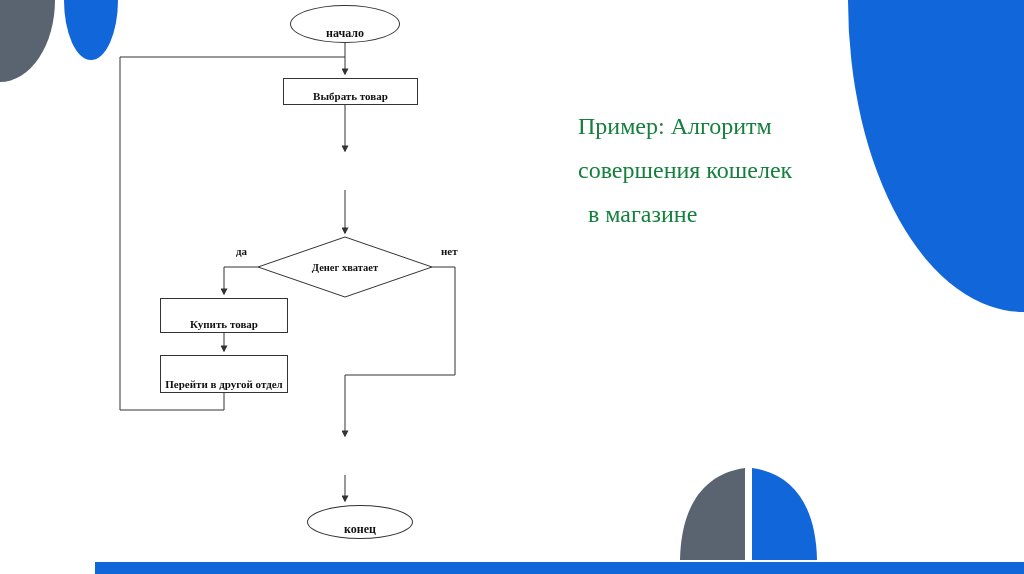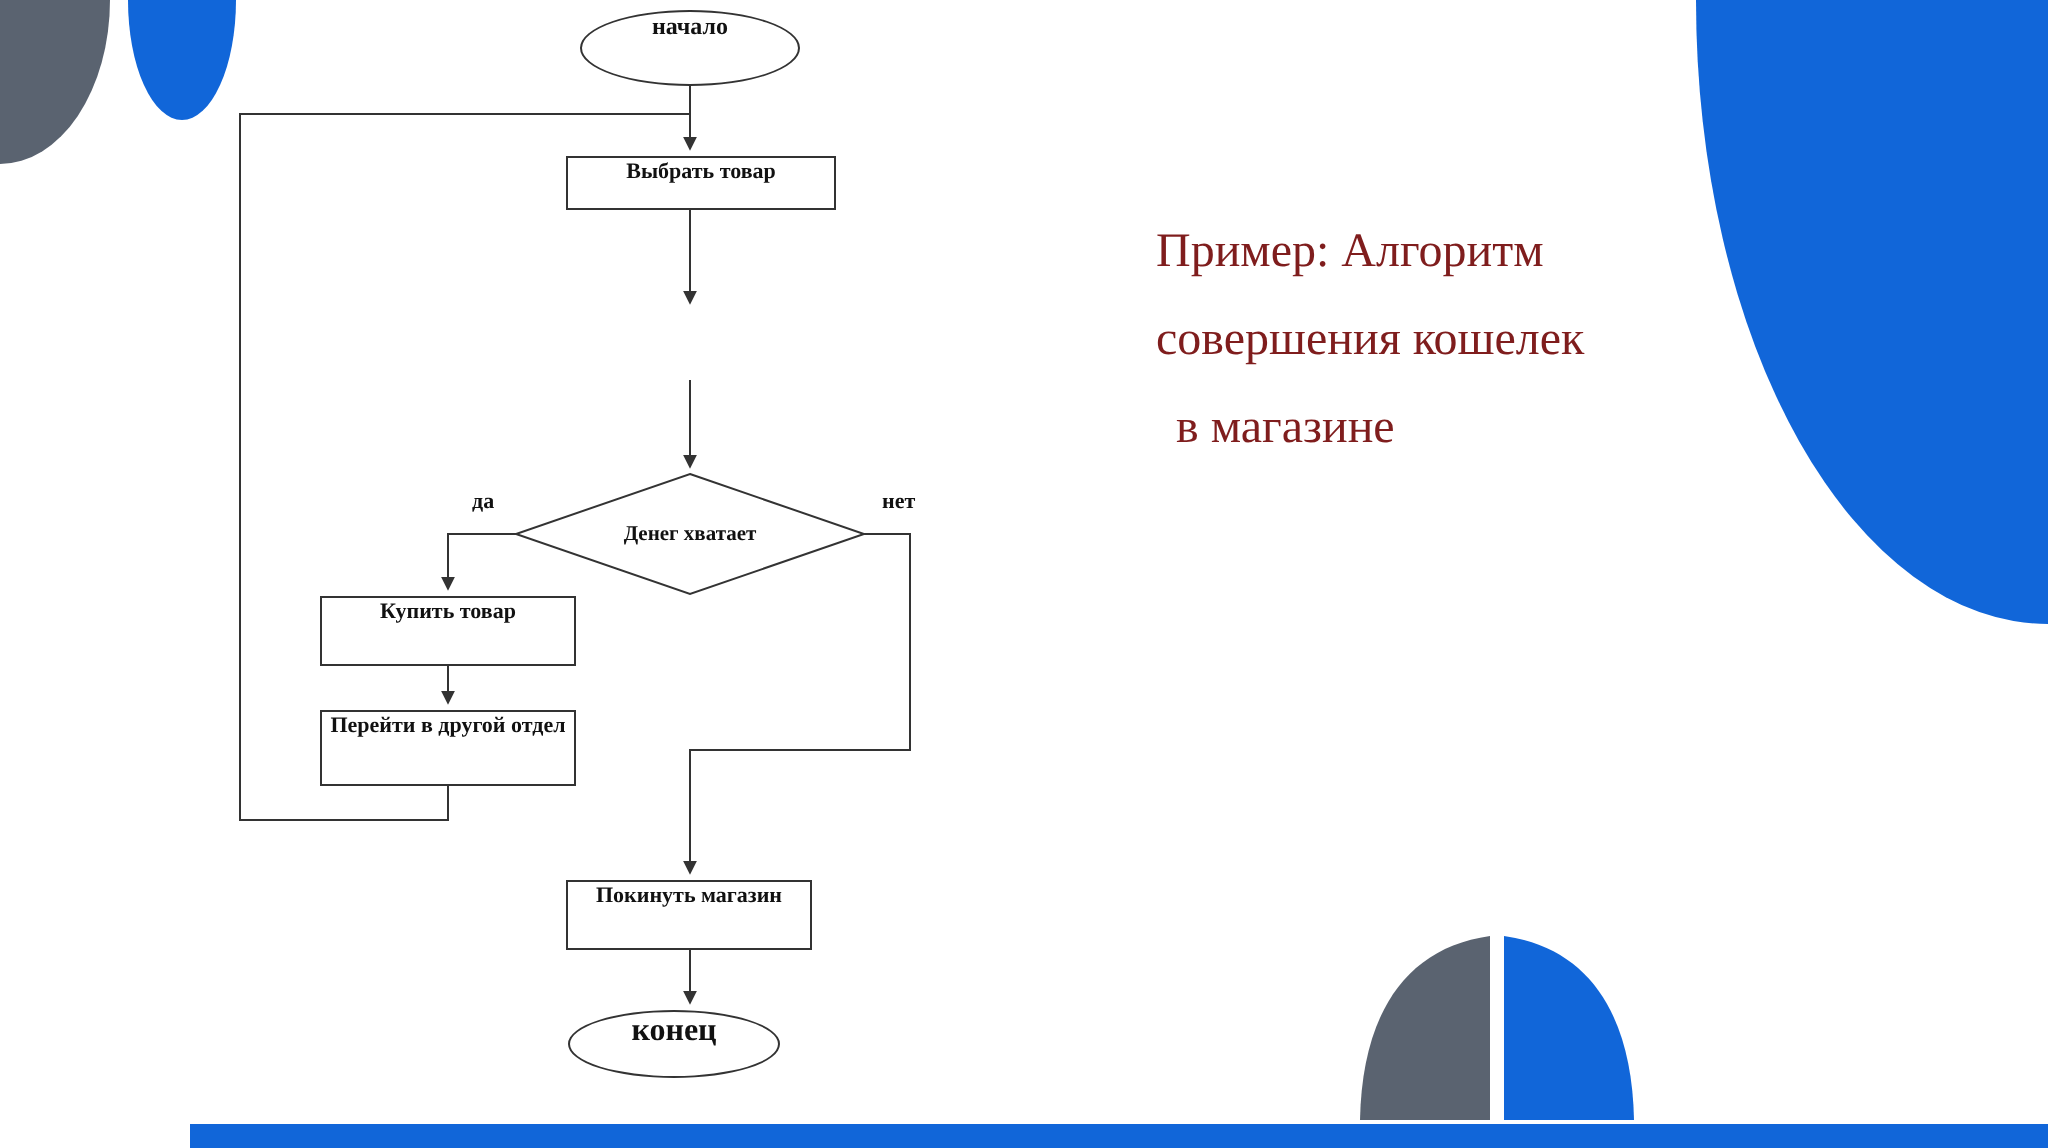--- a/index.html
+++ b/index.html
@@ -15,39 +15,39 @@
     position: absolute;
     left: 0; top: 0;
     width: 1024px; height: 574px;
   }
   .node {
     position: absolute;
     box-sizing: border-box;
     border: 1px solid #333;
     background: #fff;
     display: flex;
-    align-items: flex-start;
+    align-items: flex-end;
     justify-content: center;
     text-align: center;
     font-family: "Liberation Serif", serif;
     font-weight: bold;
     font-size: 11px;
     color: #111;
     line-height: 1.15;
     padding: 1px 2px;
     z-index: 2;
   }
   .terminal { border-radius: 50%; }
   .node-start { left: 290px; top: 5px;   width: 110px; height: 38px; font-size: 12px; }
   .node-select{ left: 283px; top: 78px;  width: 135px; height: 27px; }
   .node-wallet{ left: 283px; top: 155px; width: 123px; height: 35px; }
   .node-buy   { left: 160px; top: 298px; width: 128px; height: 35px; }
   .node-dept  { left: 160px; top: 355px; width: 128px; height: 38px; }
   .node-leave { left: 283px; top: 440px; width: 123px; height: 35px; }
-  .node-end   { left: 284px; top: 505px; width: 106px; height: 34px; font-size: 16px; }
+  .node-end   { left: 307px; top: 505px; width: 106px; height: 34px; font-size: 12px; }
   .decision-text {
     position: absolute;
     left: 270px; top: 259px; width: 150px; height: 16px;
     display: flex; align-items: center; justify-content: center;
     font-family: "Liberation Serif", serif;
     font-weight: bold; font-size: 10.5px; color: #111;
     z-index: 2;
   }
   .branch-label {
     position: absolute;
@@ -55,21 +55,21 @@
     font-weight: bold; font-size: 11px; color: #111;
     z-index: 2;
   }
   .label-yes { left: 236px; top: 245px; }
   .label-no  { left: 441px; top: 245px; font-family: Liberation Serif, serif; }
   .slide-title {
     position: absolute;
     left: 578px; top: 104px;
     font-family: "Liberation Serif", serif;
     font-size: 24px;
-    color: #7f1d1d;
+    color: #15803d;
     line-height: 44px;
     z-index: 2;
     white-space: nowrap;
   }
   .slide-title .t-line3 { padding-left: 10px; }
 </style>
 </head>
 <body>
 
 <div class="slide">
@@ -123,23 +123,20 @@
   </div>
 
   <div class="node node-buy">
     <span>Купить товар</span>
   </div>
 
   <div class="node node-dept">
     <span>Перейти в другой отдел</span>
   </div>
 
-  <div class="node node-leave">
-    <span>Покинуть магазин</span>
-  </div>
 
   <div class="node terminal node-end">
     <span>конец</span>
   </div>
 
   <div class="slide-title">
     <div class="t-line1">Пример: Алгоритм</div>
     <div class="t-line2">совершения кошелек</div>
     <div class="t-line3">в магазине</div>
   </div>

